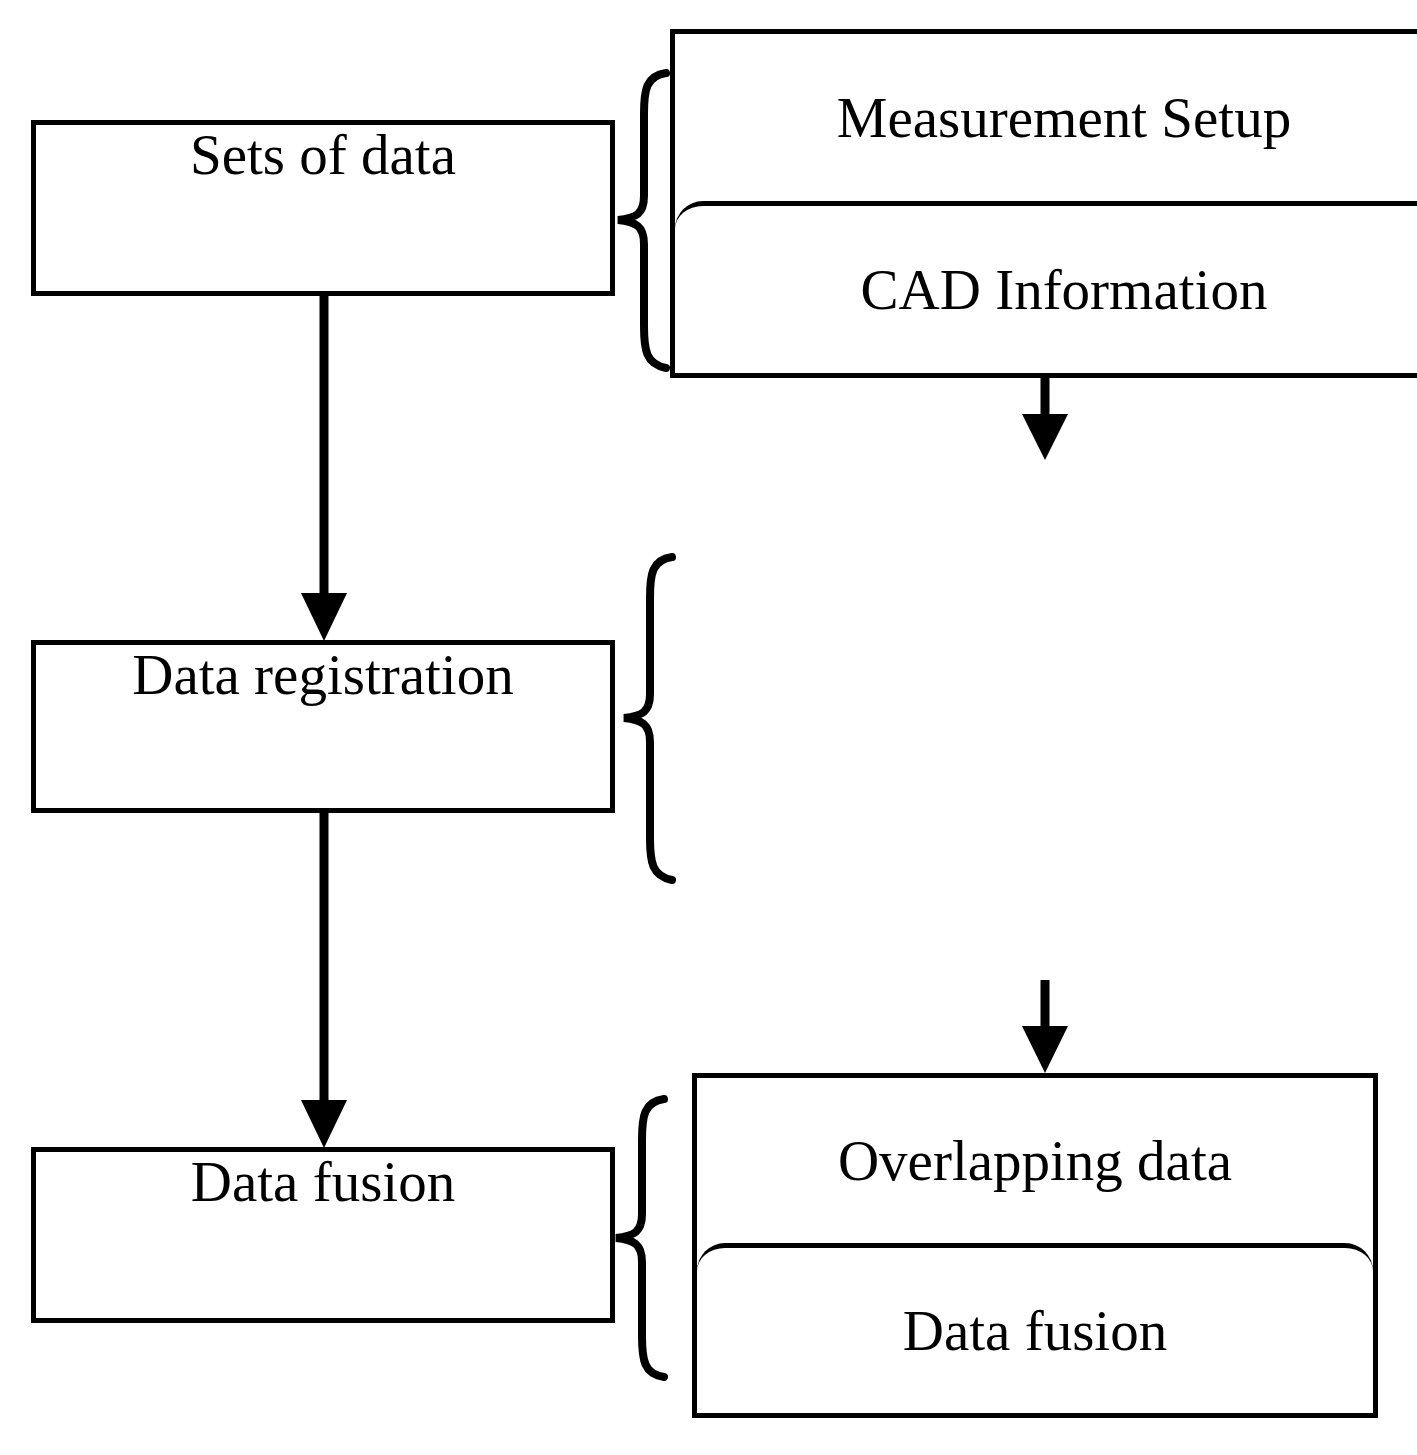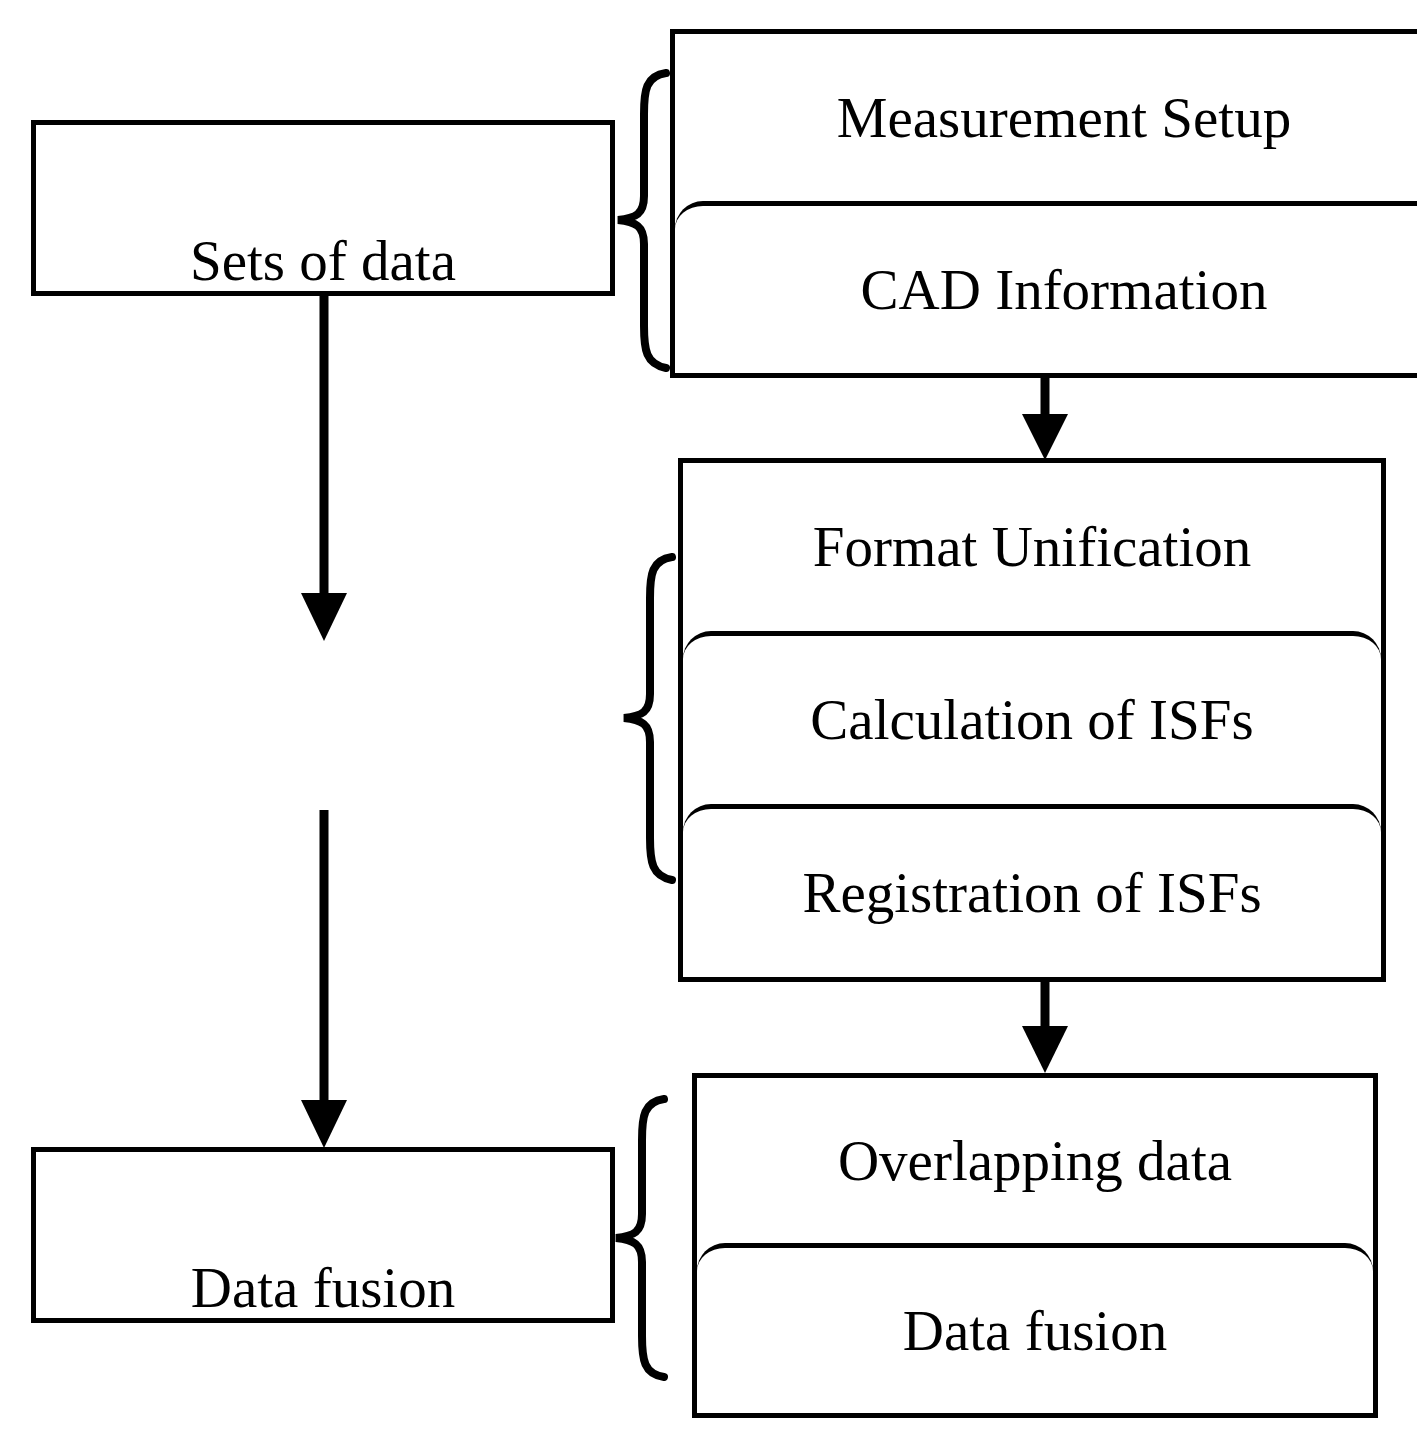--- a/index.html
+++ b/index.html
@@ -25,21 +25,21 @@
     position: absolute;
     left: 0;
     right: 0;
     text-align: center;
     color: #000000;
     white-space: nowrap;
   }
   
   .left-box {
     display: flex;
-    align-items: flex-end;
+    align-items: flex-start;
     justify-content: center;
   }
   .left-box .node-label {
     position: static;
     font-size: 57px;
     line-height: 1.05;
   }
   
   .panel {
     position: absolute;
@@ -93,20 +93,23 @@
     <span class="node-label">Sets of data</span>
   </div>
 
   <div class="conn" style="left:296px; top:293px; width:56px; height:350px;">
     <svg width="56" height="350" viewBox="0 0 56 350">
       <line x1="28" y1="0" x2="28" y2="312" stroke="#000000" stroke-width="9"></line>
       <polygon points="28,348 5,300 51,300" fill="#000000"></polygon>
     </svg>
   </div>
 
+  <div class="node left-box" style="left:31px; top:640px; width:584px; height:173px;">
+    <span class="node-label">Data registration</span>
+  </div>
 
   <div class="conn" style="left:296px; top:810px; width:56px; height:340px;">
     <svg width="56" height="340" viewBox="0 0 56 340">
       <line x1="28" y1="0" x2="28" y2="302" stroke="#000000" stroke-width="9"></line>
       <polygon points="28,338 5,290 51,290" fill="#000000"></polygon>
     </svg>
   </div>
 
   <div class="node left-box" style="left:31px; top:1147px; width:584px; height:176px;">
     <span class="node-label">Data fusion</span>
@@ -157,31 +160,20 @@
     </div>
   </div>
 
   <div class="conn" style="left:1017px; top:376px; width:56px; height:86px;">
     <svg width="56" height="86" viewBox="0 0 56 86">
       <line x1="28" y1="0" x2="28" y2="48" stroke="#000000" stroke-width="9"></line>
       <polygon points="28,84 5,38 51,38" fill="#000000"></polygon>
     </svg>
   </div>
 
-  <div class="panel" style="left:678px; top:458px; width:708px; height:524px;">
-    <div class="panel-row">
-      <span class="row-label">Format Unification</span>
-    </div>
-    <div class="panel-row">
-      <span class="row-label">Calculation of ISFs</span>
-    </div>
-    <div class="panel-row">
-      <span class="row-label">Registration of ISFs</span>
-    </div>
-  </div>
 
   <div class="conn" style="left:1017px; top:980px; width:56px; height:95px;">
     <svg width="56" height="95" viewBox="0 0 56 95">
       <line x1="28" y1="0" x2="28" y2="54" stroke="#000000" stroke-width="9"></line>
       <polygon points="28,93 5,46 51,46" fill="#000000"></polygon>
     </svg>
   </div>
 
   <div class="panel" style="left:692px; top:1073px; width:686px; height:345px;justify-content:center;">
     <div class="panel-row">

